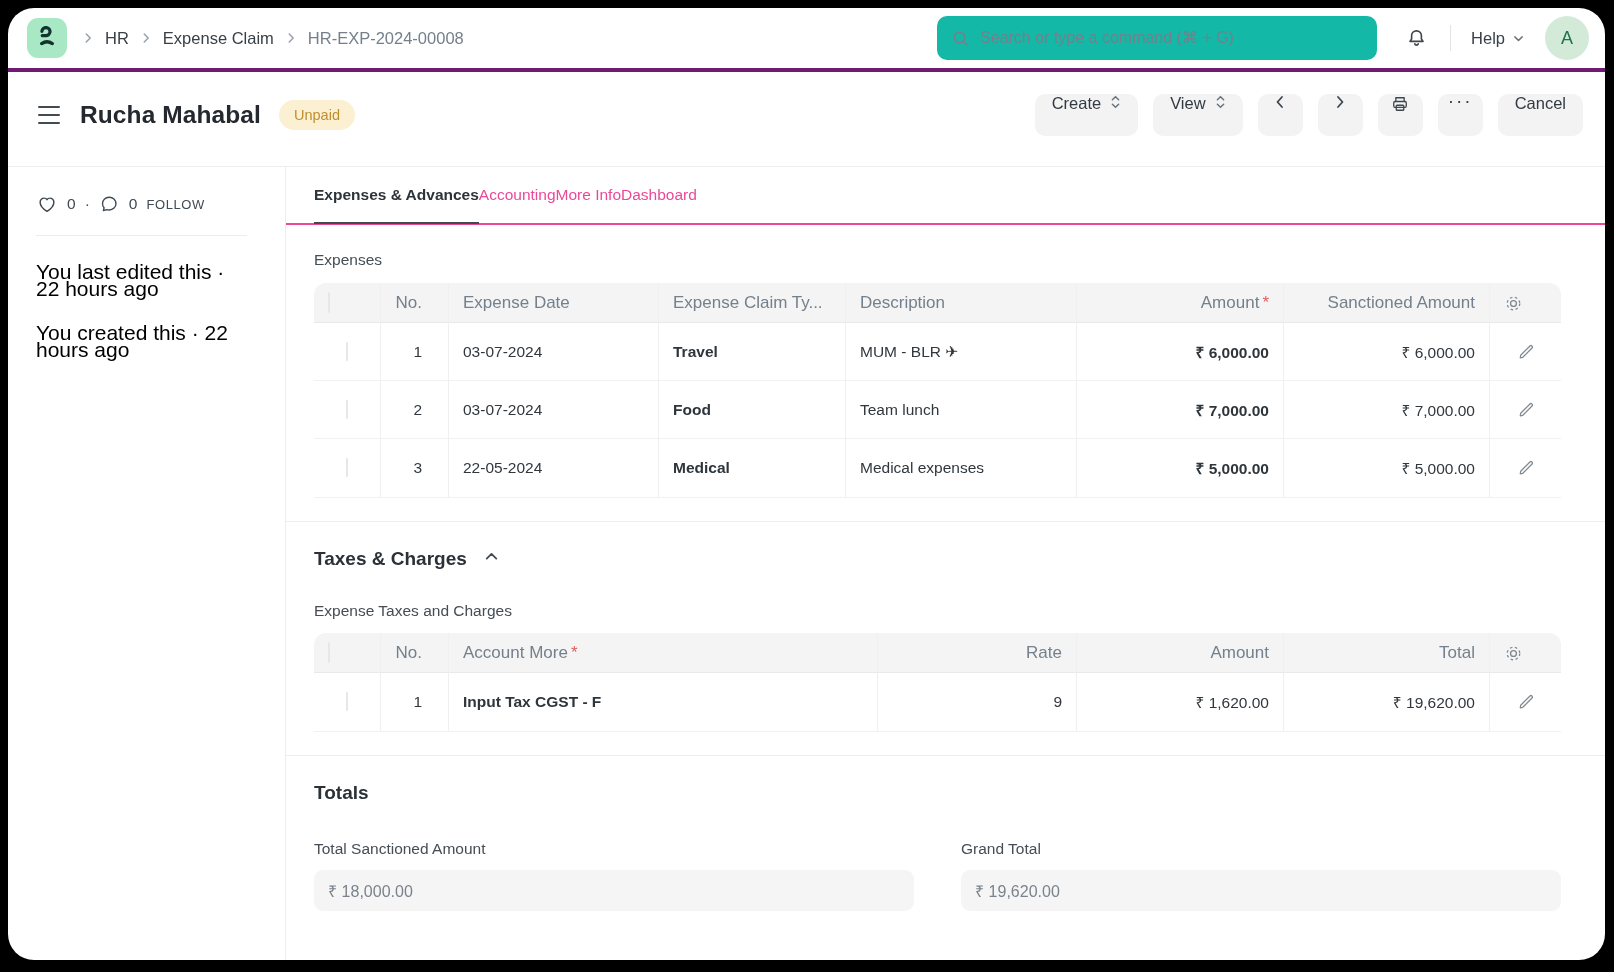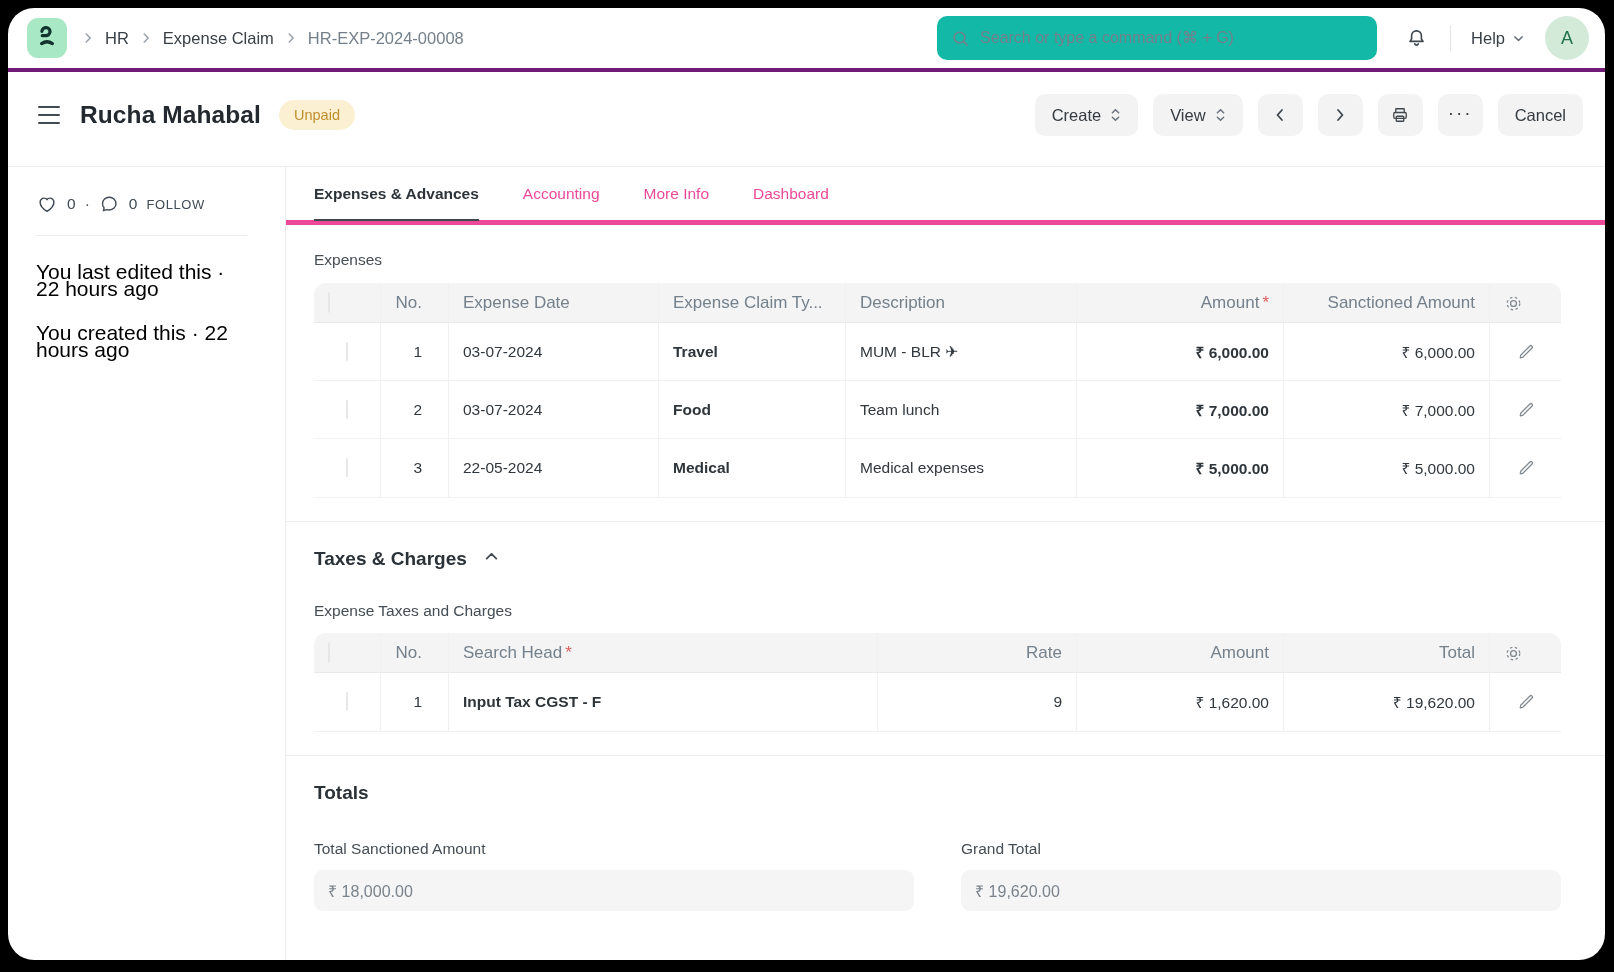--- a/index.html
+++ b/index.html
@@ -41,39 +41,39 @@
   .burger { display:flex; flex-direction:column; gap:5.5px; cursor:pointer; padding:4px 2px; }
   .burger i { display:block; width:22px; height:2.4px; border-radius:2px; background:#434b52; }
   .doc-title { margin-left:18px; font-size:24.5px; font-weight:700; color:#23292e;
                letter-spacing:.1px; }
   .badge { margin-left:18px; background:#fcf0d2; color:#bf8e2c; font-size:14.5px;
            font-weight:500; padding:7px 15px; border-radius:999px; }
 
   .head-actions { margin-left:auto; display:flex; align-items:center; gap:15px; }
   .btn { height:42px; background:#f3f3f4; border:none; border-radius:10px;
          font-family:"Liberation Sans", sans-serif; font-size:16.5px; color:#333a40;
-         display:flex; align-items:center; justify-content:center; gap:9px;
+         display:flex; align-items:flex-start; justify-content:center; gap:9px;
          padding:0 17px; cursor:pointer; }
   .btn.icon-btn { width:45px; padding:0; }
   .btn .dots { font-size:19px; letter-spacing:2px; color:#3c434a; margin-top:-4px; }
 
   
   .body { flex:1; display:flex; min-height:0; }
   .sidebar { flex:0 0 277px; padding:26px 30px 0 28px; }
   .likes-row { display:flex; align-items:center; gap:9px; color:#3f4a54; font-size:15.5px; }
   .likes-row .follow { font-size:13px; letter-spacing:.6px; color:#3f4a54; cursor:pointer; }
   .likes-row .cnt { cursor:pointer; }
   .side-div { height:1px; background:#ececee; margin:20px 8px 0 0; }
   .side-note { margin-top:27px; font-size:21px; color:#000000; line-height:17px; width:212px; }
 
   .main { flex:1; border-left:1px solid #ededef; padding:0 44px 0 28px; min-width:0; }
 
   
-  .tabs { height:58px; display:flex; align-items:flex-end; gap:44px;
-          margin:0 -44px 0 -28px; padding:0 44px 0 28px; border-bottom:5px solid #ec4899; }
+  .tabs { height:58px; display:flex; align-items:flex-end; 
+          margin:0 -44px 0 -28px; padding:0 44px 0 28px; border-bottom:2px solid #ec4899; }
   .tab { font-size:15.5px; color:#ec4899; cursor:pointer; height:100%;
          display:flex; align-items:center; position:relative; }
   .tab.active { color:#2c3339; font-weight:700; }
   .tab.active::after { content:""; position:absolute; left:0; right:0; bottom:-1px;
                        height:2px; background:#43484e; }
 
   
   .section-label { font-size:15.5px; color:#454d55; }
   .sec-expenses { padding-top:26px; }
   .sec-expenses .section-label { margin-bottom:14px; }
@@ -371,21 +371,21 @@
               <col style="width:429px">
               <col style="width:199px">
             <col style="width:207px">
               <col style="width:206px">
               <col style="width:71px">
           </colgroup>
           <thead>
             <tr>
               <th class="cb-cell"><span class="checkbox"></span></th>
               <th class="r idx">No.</th>
-              <th><span>Search Head</span><span class="req">*</span></th>
+              <th><span>Account More</span><span class="req">*</span></th>
               <th class="r">Rate</th>
               <th class="r">Amount</th>
               <th class="r">Total</th>
               <th class="edit-cell"><span class="gear">
                 <svg width="19" height="19" viewBox="0 0 20 20" fill="none" stroke="#80898f" stroke-width="1.4">
                       <circle cx="10" cy="10" r="3.1"></circle>
                       <circle cx="10" cy="10" r="6.6" stroke-dasharray="2.6 2.7"></circle>
                     </svg>
               </span></th>
             </tr>

